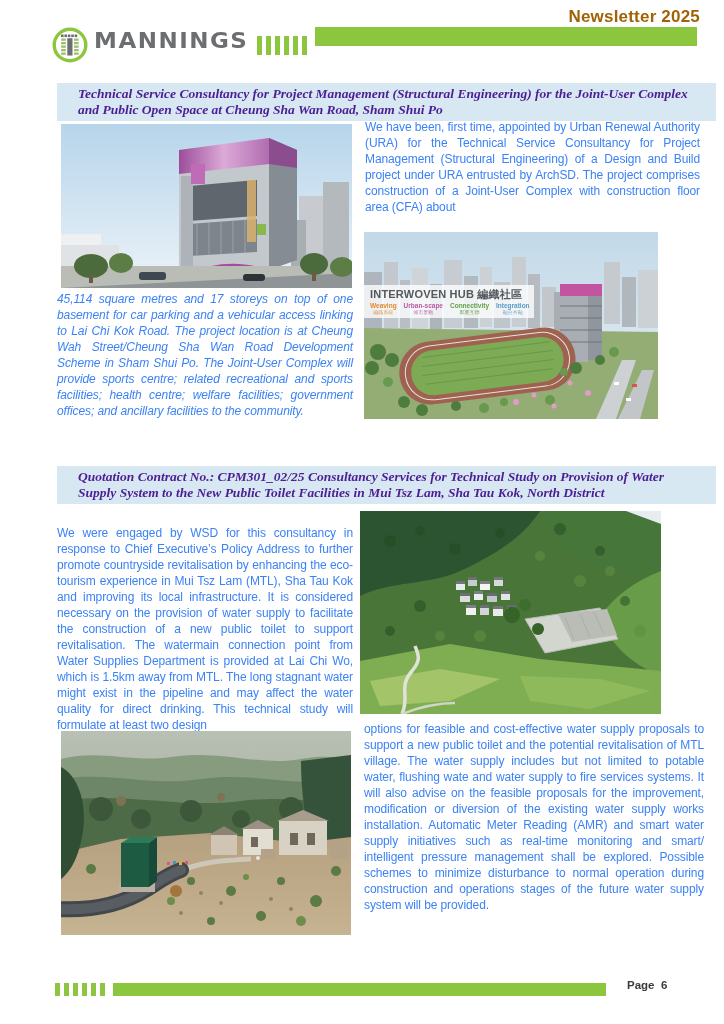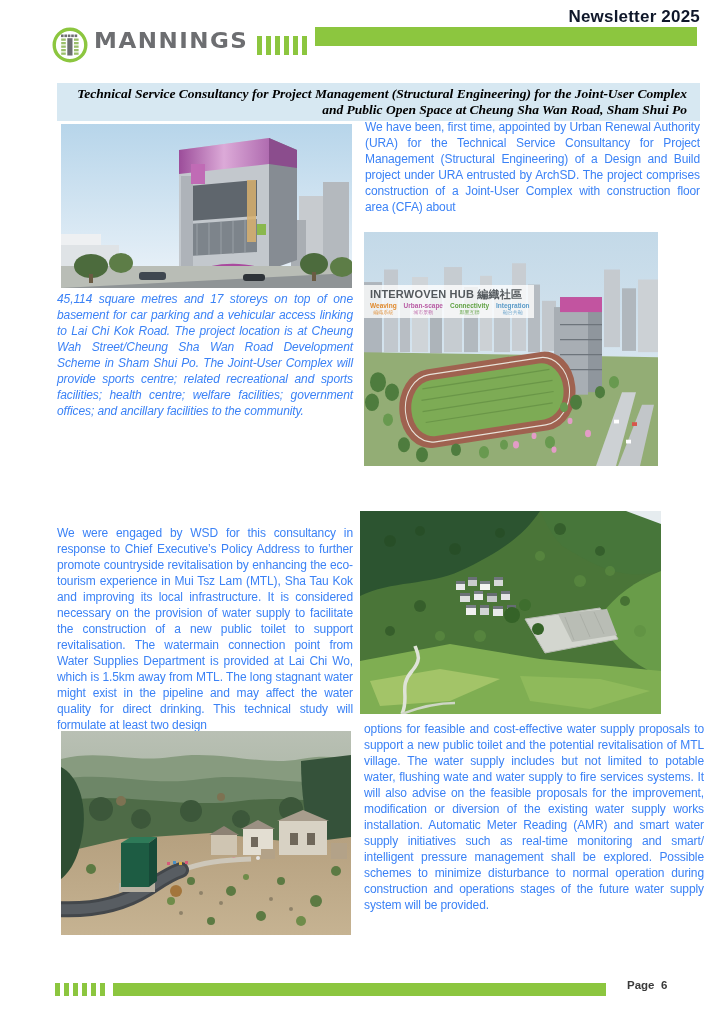--- a/index.html
+++ b/index.html
@@ -4,57 +4,57 @@
 <style>
   html,body { margin:0; padding:0; background:#ffffff; }
   .page {
     position:relative; width:724px; height:1024px; background:#ffffff;
     font-family:"Liberation Sans", sans-serif; overflow:hidden;
   }
   
   .newsletter-label {
     position:absolute; top:7px; right:24px;
     font:700 17px/20px "Liberation Sans", sans-serif;
-    color:#0f172a; letter-spacing:0.2px;
+    color:#a16207; letter-spacing:0.2px;
   }
   .logo-row {
     position:absolute; left:52px; top:27px; width:645px; height:36px;
     display:flex; 
   }
   .logo-icon { width:36px; height:36px; flex:0 0 auto; }
   .wordmark {
     font:800 23px/26px "DejaVu Sans", sans-serif; color:#6D6E71;
     letter-spacing:1.5px; margin:0 9px 0 6px; transform:scaleY(0.95);
   }
   .tick-bars { display:flex; align-items:center; margin-right:4px; }
   .tick-bars span { width:5px; height:19px; background:#8CC63F; margin-right:4px; display:block; }
   .header-bar { flex:1; height:19px; background:#8CC63F; }
   
   .article-title {
-    position:absolute; left:57px; width:617px; padding:3px 13px;
-    background:#D7E8F2; text-align:right;
+    position:absolute; left:57px; width:617px; padding:3px 21px;
+    background:#D7E8F2; text-align:left;
     font:italic 700 13.5px/16px "Liberation Serif", serif;
-    color:#000000;
+    color:#4c1d95;
   }
   .title-1 { top:83px; }
   .title-2 { top:466px; }
   
   .body-text {
     position:absolute; font:400 12px/16px "Liberation Sans", sans-serif;
     color:#3b82f6; text-align:justify; letter-spacing:-0.1px;
   }
   .art1-right { left:365px; top:119px; width:335px; }
   .art1-left  { left:57px;  top:291px; width:296px;font-style:italic; }
   .art2-left  { left:57px;  top:525px; width:296px; }
   .art2-right { left:364px; top:721px; width:340px; }
   
   .img-frame { position:absolute; overflow:hidden; }
   .img-frame svg { display:block; width:100%; height:100%; }
   .building-img   { left:61px;  top:124px; width:291px; height:164px; }
-  .interwoven-img { left:364px; top:232px; width:294px; height:234px; }
+  .interwoven-img { left:364px; top:232px; width:294px; height:187px; }
   .mtl-img        { left:360px; top:511px; width:301px; height:203px; }
   .village-img    { left:61px;  top:731px; width:290px; height:204px; }
   
   .iw-overlay {
     position:absolute; left:0; top:53px; width:160px;
     background:rgba(255,255,255,0.78); padding:3px 4px 3px 6px;
   }
   .iw-title {
     font:700 11px/12px "Liberation Sans", sans-serif;
     color:#54595d; white-space:nowrap; letter-spacing:0.2px;
@@ -280,20 +280,21 @@
           <span class="kw-sub" style="color: rgb(97, 162, 68);">鄰里互聯</span>
         </div>
         <div class="iw-kw">
           <span class="kw-label" style="color: rgb(91, 155, 200);">Integration</span>
           <span class="kw-sub" style="color: rgb(91, 155, 200);">融合共融</span>
         </div>
       </div>
     </div>
   </div>
 
+  <div class="article-title title-2">Quotation Contract No.: CPM301_02/25 Consultancy Services for Technical Study on Provision of Water Supply System to the New Public Toilet Facilities in Mui Tsz Lam, Sha Tau Kok, North District</div>
 
   <div class="body-text art2-left">We were engaged by WSD for this consultancy in response to Chief Executive’s Policy Address to further promote countryside revitalisation by enhancing the eco-tourism experience in Mui Tsz Lam (MTL), Sha Tau Kok and improving its local infrastructure.  It is considered necessary on the provision of water supply to facilitate the construction of a new public toilet to support revitalisation. The watermain connection point from Water Supplies Department is provided at Lai Chi Wo, which is 1.5km away from MTL. The long stagnant water might exist in the pipeline and may affect the water quality for direct drinking. This technical study will formulate at least two design</div>
 
   <div class="img-frame mtl-img">
     <svg viewBox="0 0 301 203" preserveAspectRatio="none">
       <rect width="301" height="203" fill="#4a7538"></rect>
       <path d="M0,0 L180,0 C162,28 132,45 100,60 C70,74 30,70 0,85 Z" fill="#2c5430"></path>
       <path d="M180,0 L301,0 L301,60 C260,72 228,50 202,35 C192,25 186,12 180,0 Z" fill="#47763a"></path>
       <path d="M301,60 L301,165 C268,152 248,130 240,105 C255,85 275,70 301,60 Z" fill="#699c49"></path>
       <polygon points="266,0 301,0 301,13" fill="#e6ecef"></polygon>

